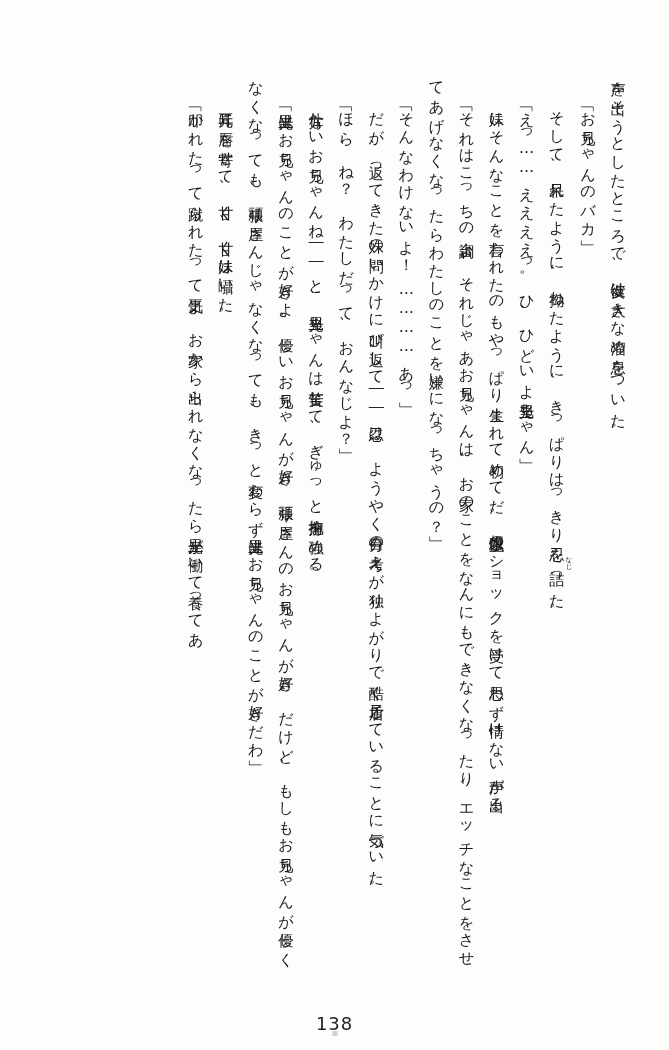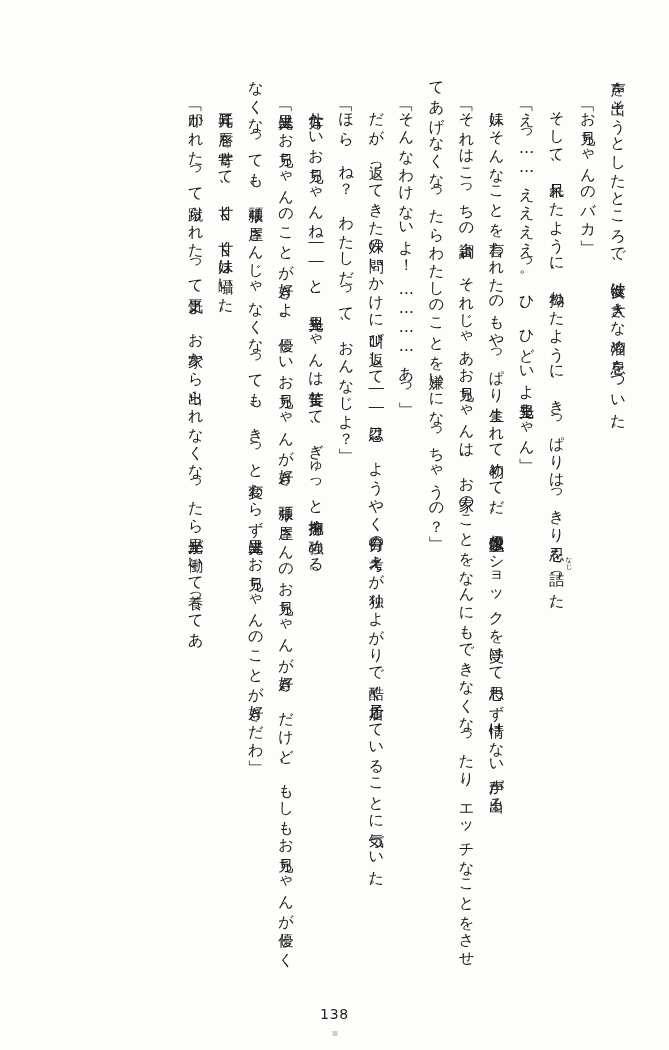--- a/index.html
+++ b/index.html
@@ -45,25 +45,25 @@
   ruby {
     ruby-position: over;
   }
   ruby rt {
     font-size: 0.44em;
     letter-spacing: 0;
     line-height: 1;
   }
   #page-number {
     position: absolute;
-    bottom: 28px;
+    bottom: 16px;
     left: 0;
     width: 100%;
     text-align: center;
-    font-size: 14px;
+    font-size: 18px;
     font-family: "DejaVu Sans", "Liberation Sans", sans-serif;
     color: #222;
     letter-spacing: 0.05em;
   }
   #page-mark {
     position: absolute;
     bottom: 14px;
     left: 50%;
     transform: translateX(-50%);
     width: 5px;

